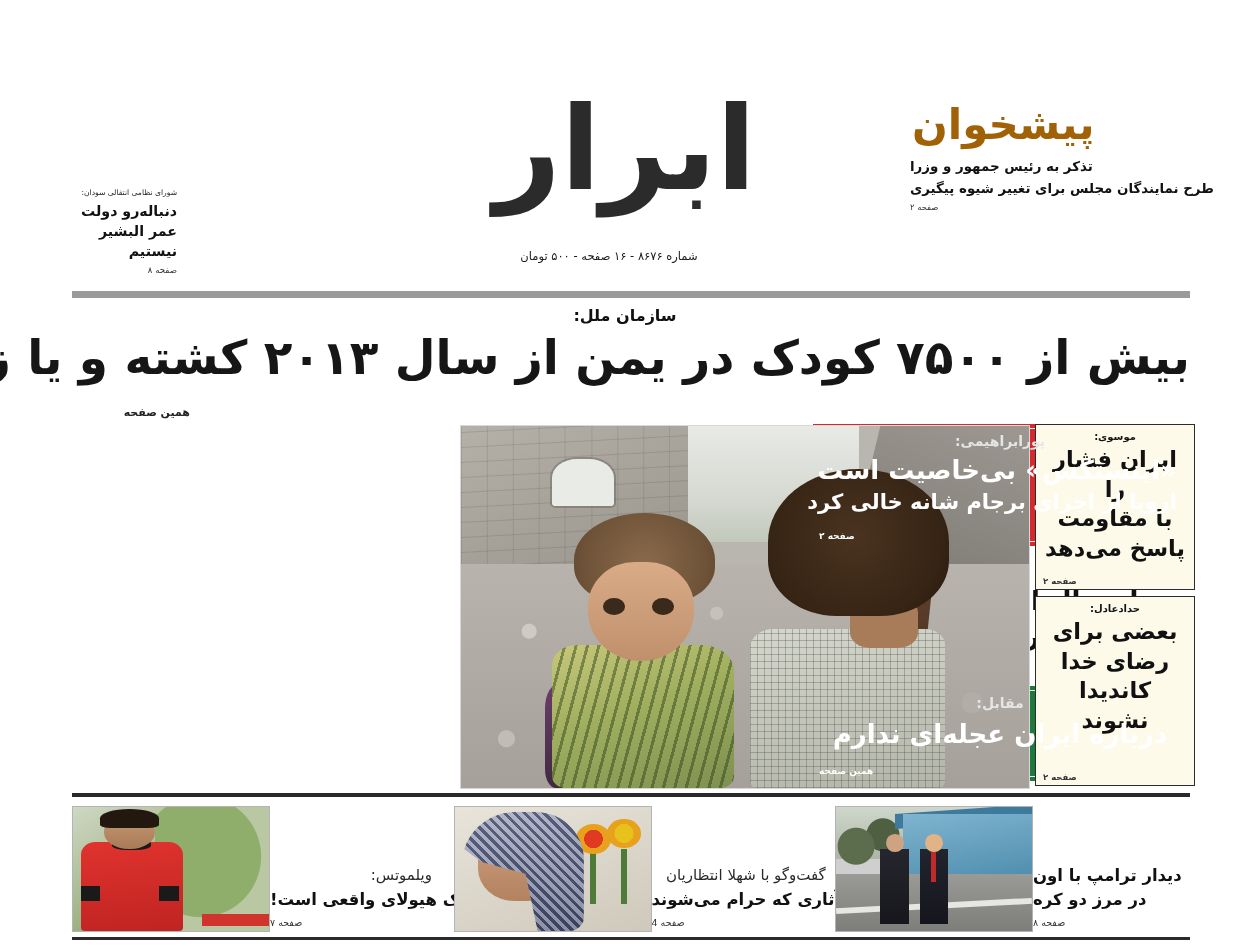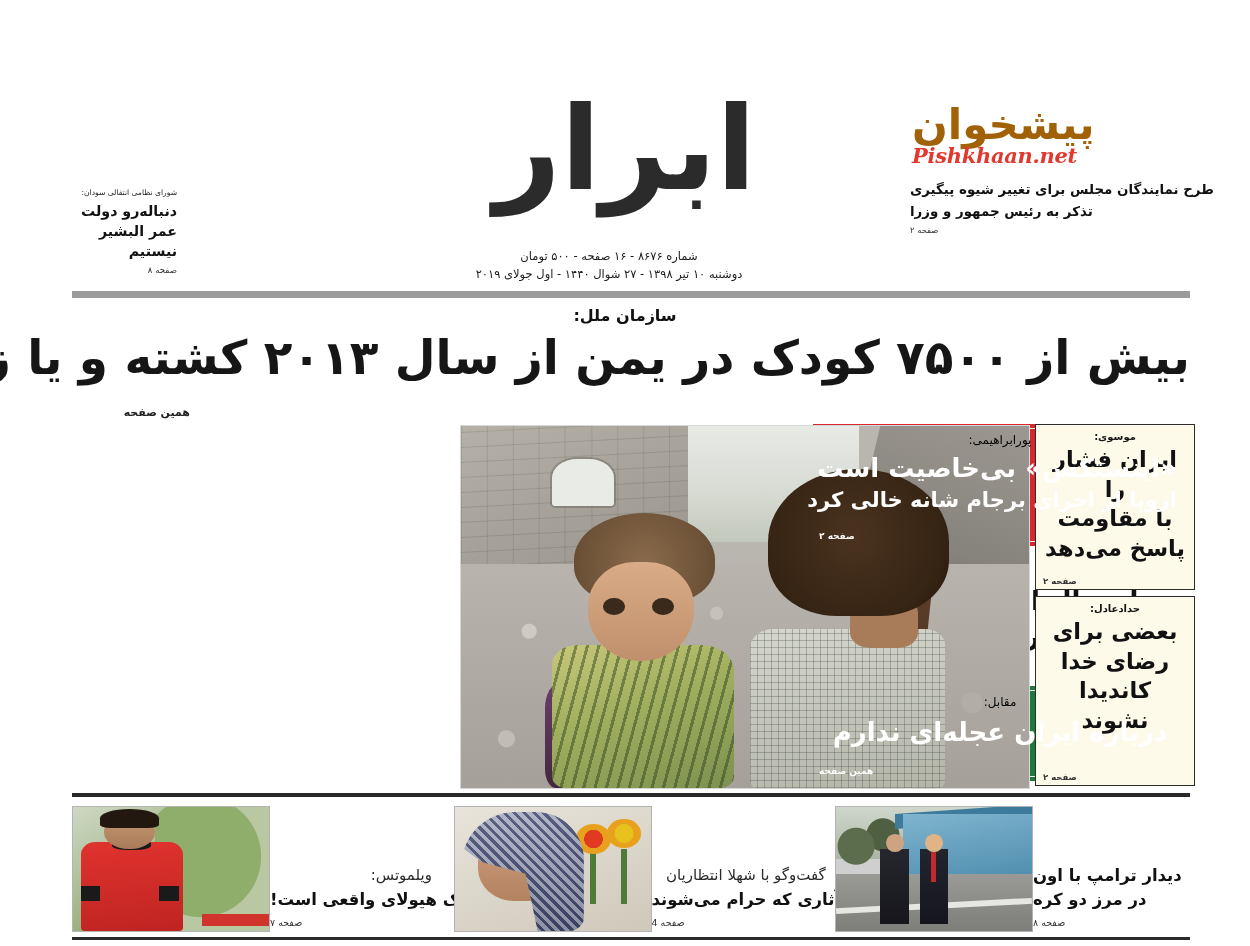--- a/index.html
+++ b/index.html
@@ -225,23 +225,23 @@
   .promo-box .corner.br { right: -4px; bottom: -4px; }
   .promo-box .corner::after {
     content: "";
     position: absolute;
     width: 6px; height: 6px;
     background: inherit;
   }
 
   .promo-box .kicker {
     position: relative;
-    font-size: 12px;
-    font-weight: 400;
-    color: #000000;
+    font-size: 14px;
+    font-weight: 700;
+    color: #e5e5e5;
     margin-bottom: 4px;
     z-index: 2;
   }
   .promo-box .hl {
     position: relative;
     font-size: 26px;
     font-weight: 700;
     line-height: 1.34;
     color: #ffffff;
     z-index: 2;
@@ -601,38 +601,36 @@
 <body>
 
 <div class="page">
 
   <div id="masthead-wrap">
 
     <div id="masthead-logo">ابرار</div>
 
     <div id="masthead-dateline">
       <div>شماره ۸۶۷۶ - ۱۶ صفحه - ۵۰۰ تومان</div>
-      <div>دوشنبه ۱۰ تیر ۱۳۹۸ - ۲۷ شوال ۱۴۴۰ - اول جولای ۲۰۱۹</div>
     </div>
 
     <div id="top-left-teaser">
       <div class="kicker">شورای نظامی انتقالی سودان:</div>
       <div class="line">دنباله‌رو دولت</div>
       <div class="line">عمر البشیر نیستیم</div>
       <div class="pageref">صفحه ۸</div>
     </div>
 
     <div id="top-right-block">
       <div id="pishkhaan-logo">
         <span class="fa-mark">پیشخوان</span>
-        <span class="latin-mark">Pishkhaan.net</span>
       </div>
       <div id="top-right-teaser">
+        <div class="line">تذکر به رئیس جمهور و وزرا</div>
         <div class="line">طرح نمایندگان مجلس برای تغییر شیوه پیگیری</div>
-        <div class="line">تذکر به رئیس جمهور و وزرا</div>
         <div class="pageref">صفحه ۲</div>
       </div>
     </div>
   </div>
 
   <div id="masthead-rule"></div>
 
   <div id="lead-kicker">سازمان ملل:</div>
   <div id="lead-headline">بیش از ۷۵۰۰ کودک در یمن از سال ۲۰۱۳ کشته و یا زخمی شده‌اند</div>
   <div id="lead-pageref">همین صفحه</div>

